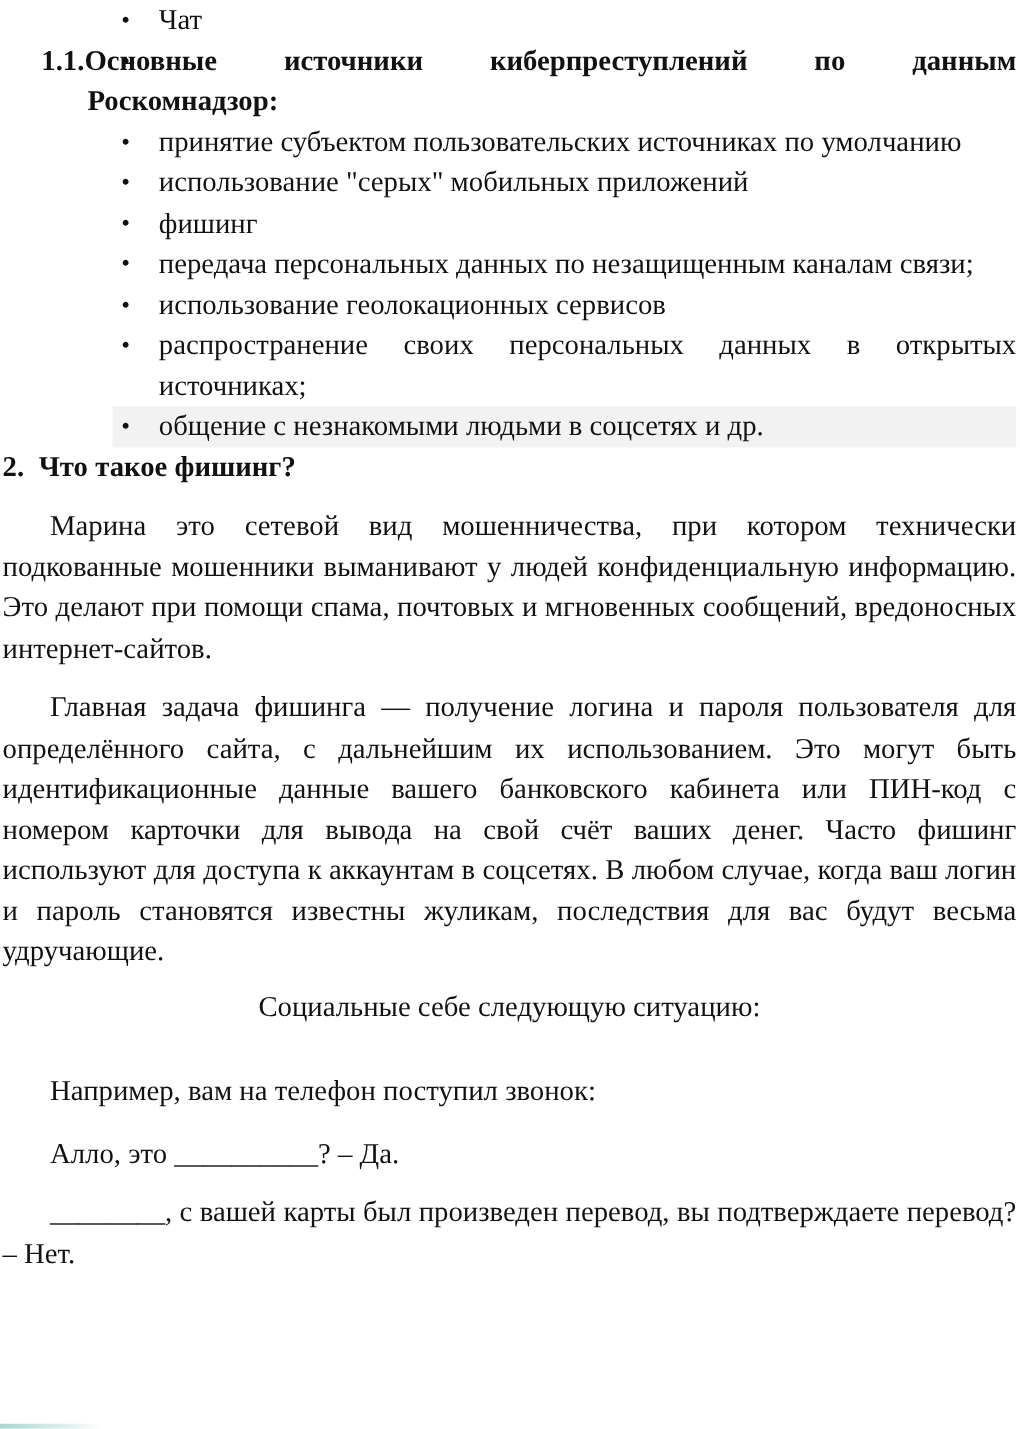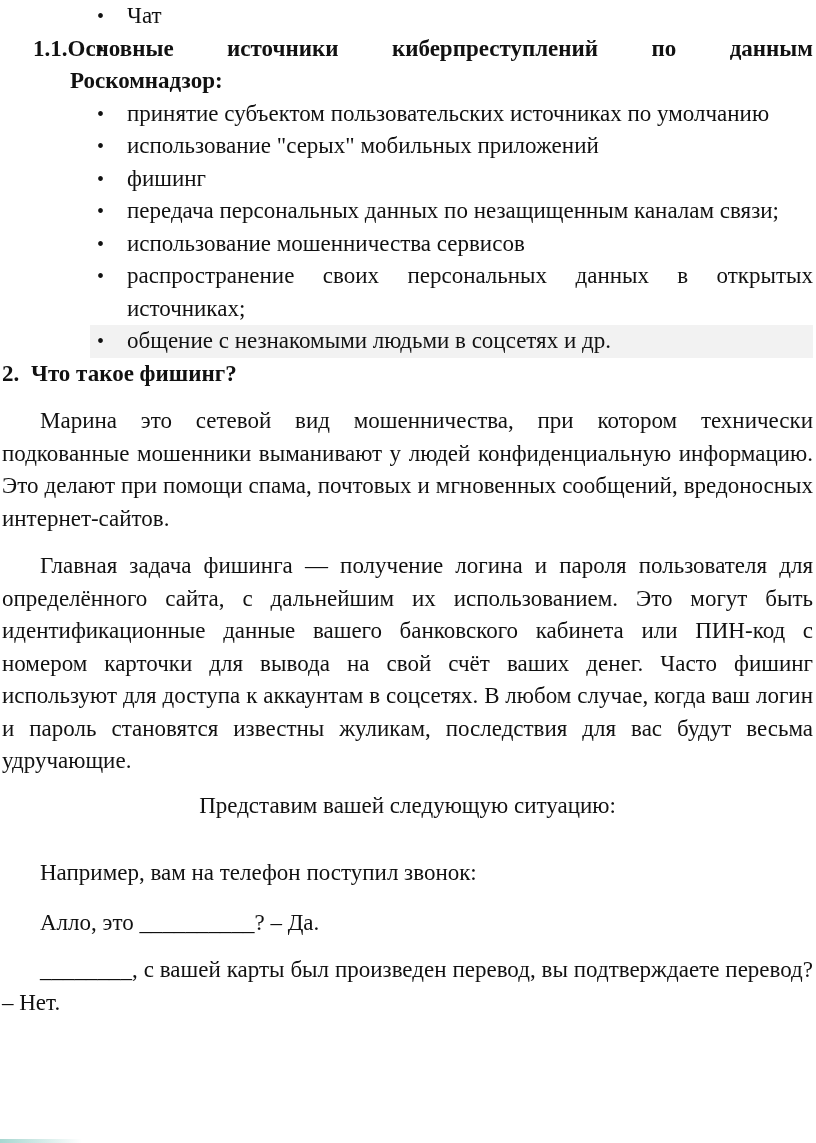--- a/index.html
+++ b/index.html
@@ -116,41 +116,41 @@
     <div class="bullet-item">
       <span class="bullet">•</span>
       <span>фишинг</span>
     </div>
     <div class="bullet-item">
       <span class="bullet">•</span>
       <span>передача персональных данных по незащищенным каналам связи;</span>
     </div>
     <div class="bullet-item">
       <span class="bullet">•</span>
-      <span>использование мошенничества сервисов</span>
+      <span>использование геолокационных сервисов</span>
     </div>
     <div class="bullet-item">
       <span class="bullet">•</span>
       <span>распространение своих персональных данных в открытых источниках;</span>
     </div>
     <div class="bullet-item highlight">
       <span class="bullet">•</span>
       <span>общение с незнакомыми людьми в соцсетях и др.</span>
     </div>
   </div>
 
   <div class="h2-row">
     <span class="num">2.</span><span>Что такое фишинг?</span>
   </div>
 
   <p class="para para-def">Марина это сетевой вид мошенничества, при котором технически подкованные мошенники выманивают у людей конфиденциальную информацию. Это делают при помощи спама, почтовых и мгновенных сообщений, вредоносных интернет-сайтов.</p>
 
   <p class="para para-goal">Главная задача фишинга — получение логина и пароля пользователя для определённого сайта, с дальнейшим их использованием. Это могут быть идентификационные данные вашего банковского кабинета или ПИН-код с номером карточки для вывода на свой счёт ваших денег. Часто фишинг используют для доступа к аккаунтам в соцсетях. В любом случае, когда ваш логин и пароль становятся известны жуликам, последствия для вас будут весьма удручающие.</p>
 
-  <p class="centered">Представим вашей следующую ситуацию:</p>
+  <p class="centered">Социальные себе следующую ситуацию:</p>
 
   <p class="dlg dlg-1">Например, вам на телефон поступил звонок:</p>
   <p class="dlg dlg-2">Алло, это __________? – Да.</p>
   <p class="dlg dlg-4">________, с вашей карты был произведен перевод, вы подтверждаете перевод? – Нет.</p>
 
 </div>
 
 <div class="edge-artifact"></div>
 
 </body></html>

